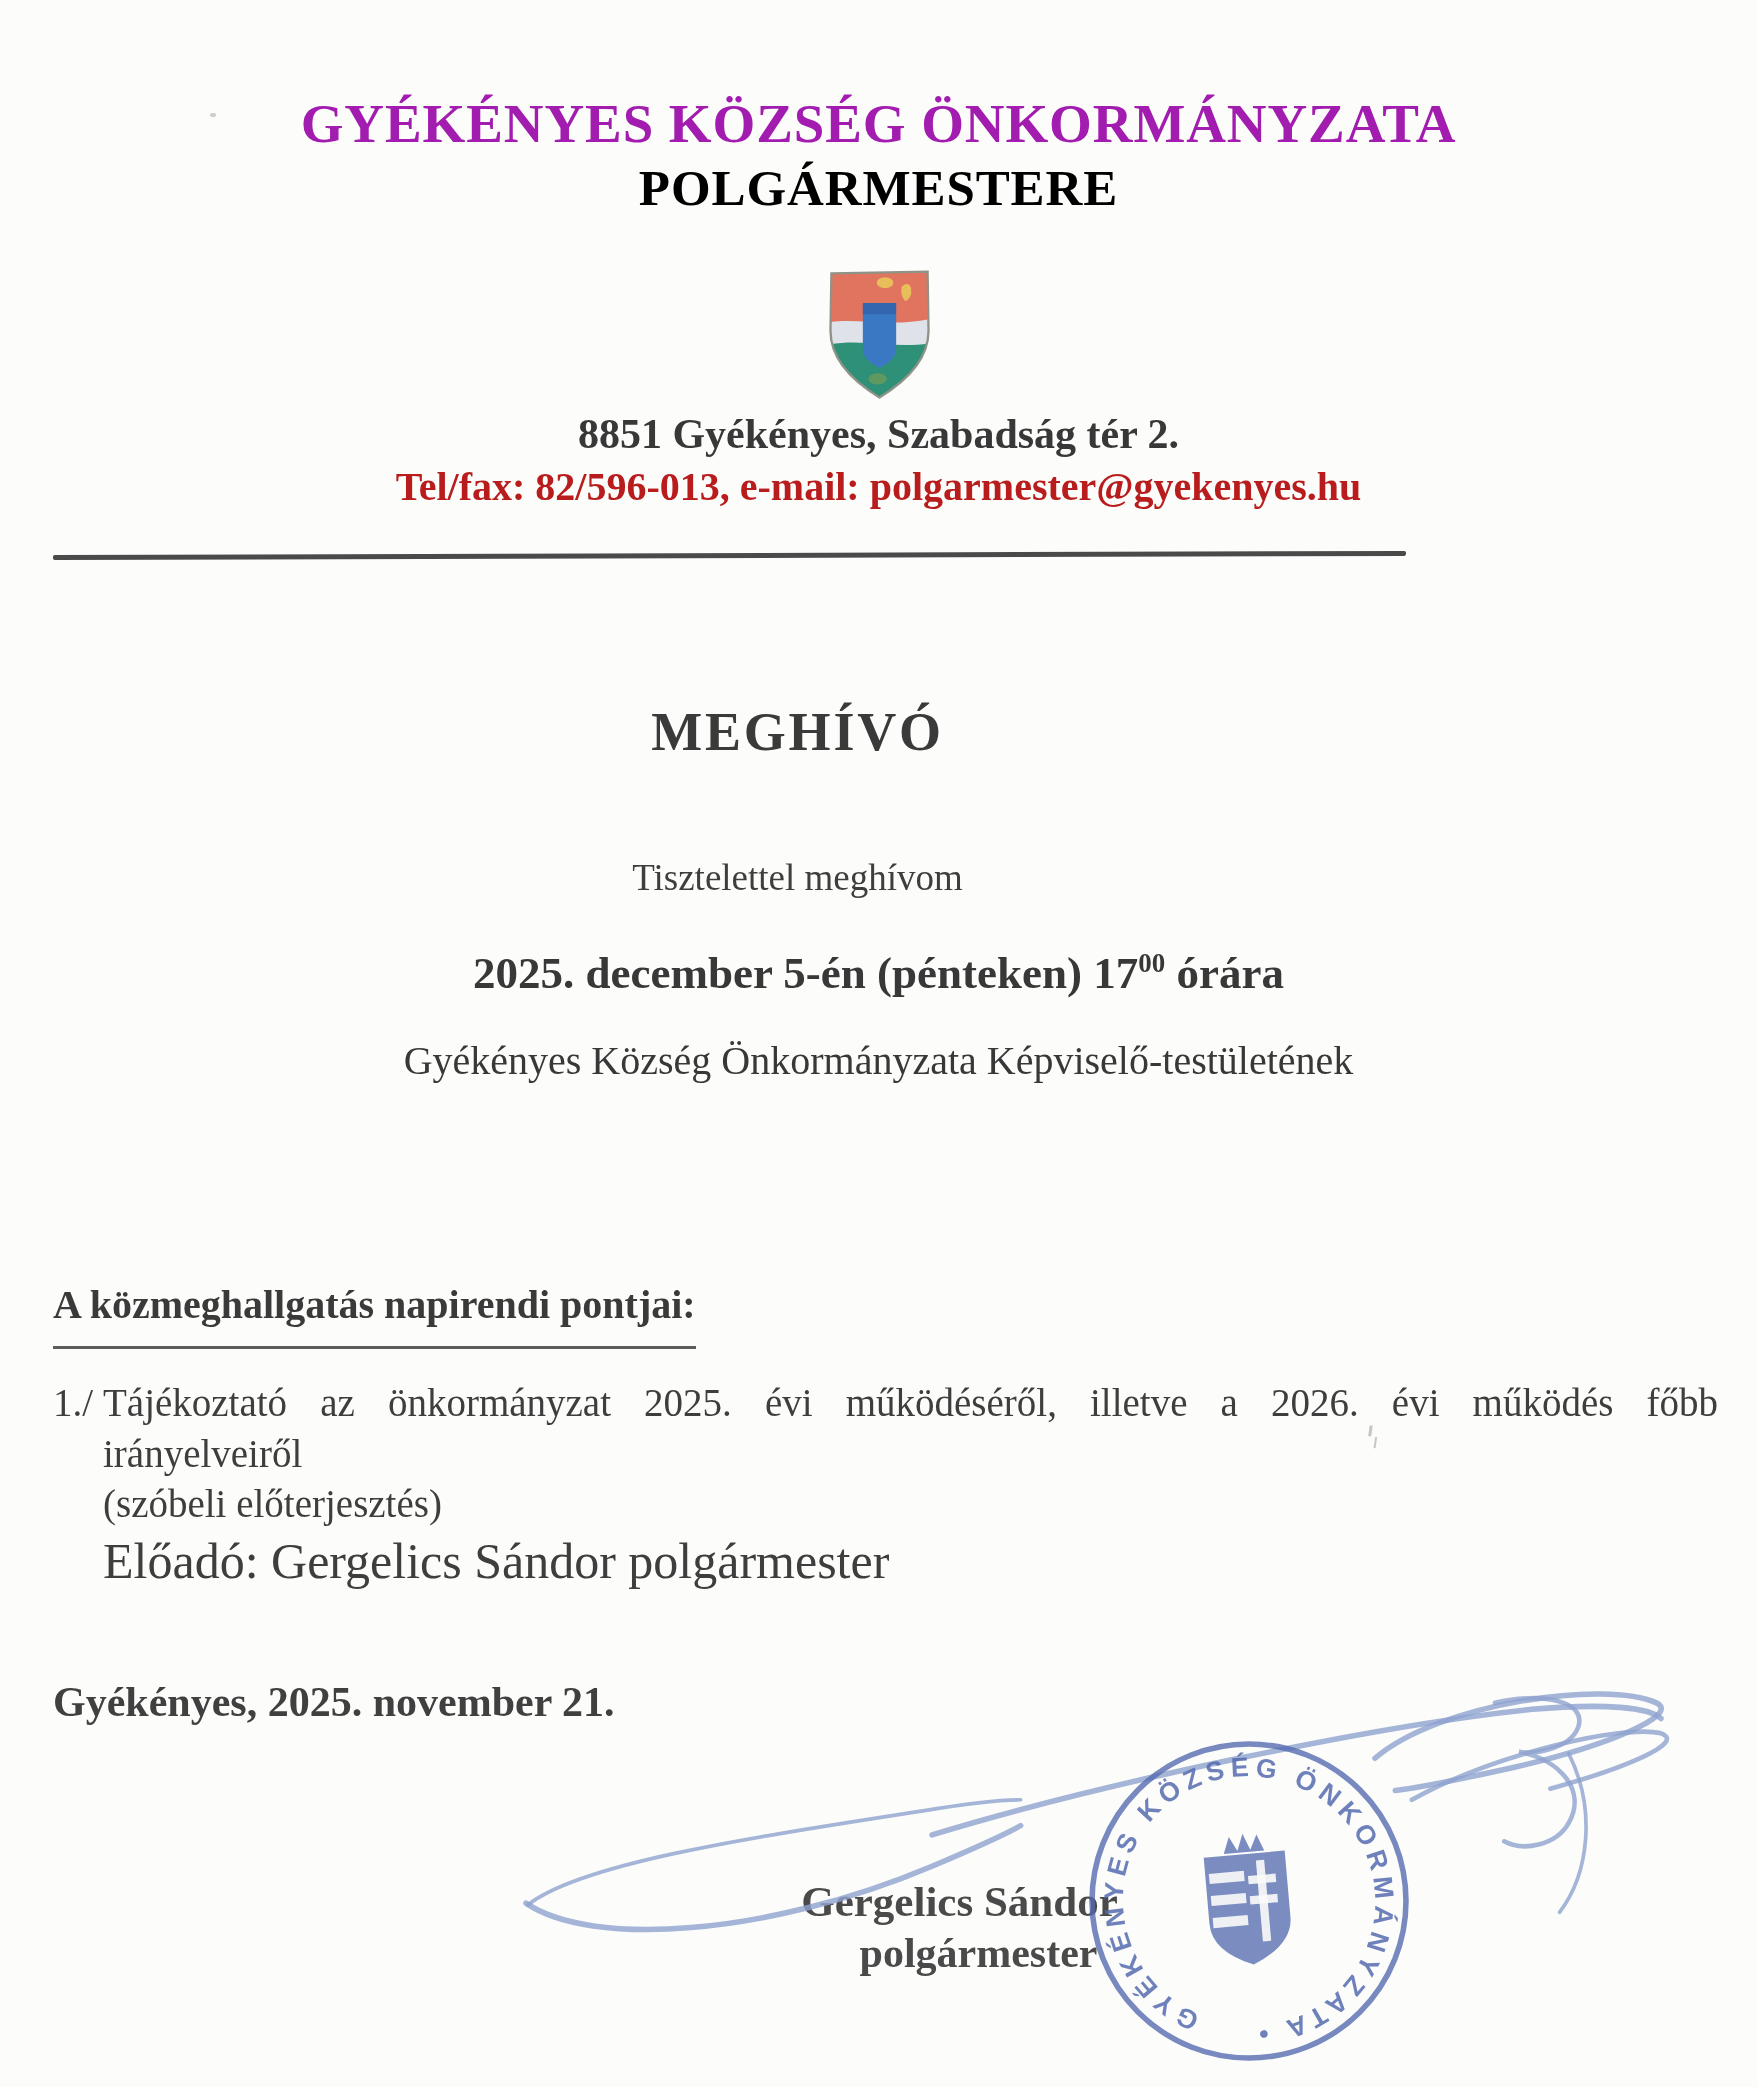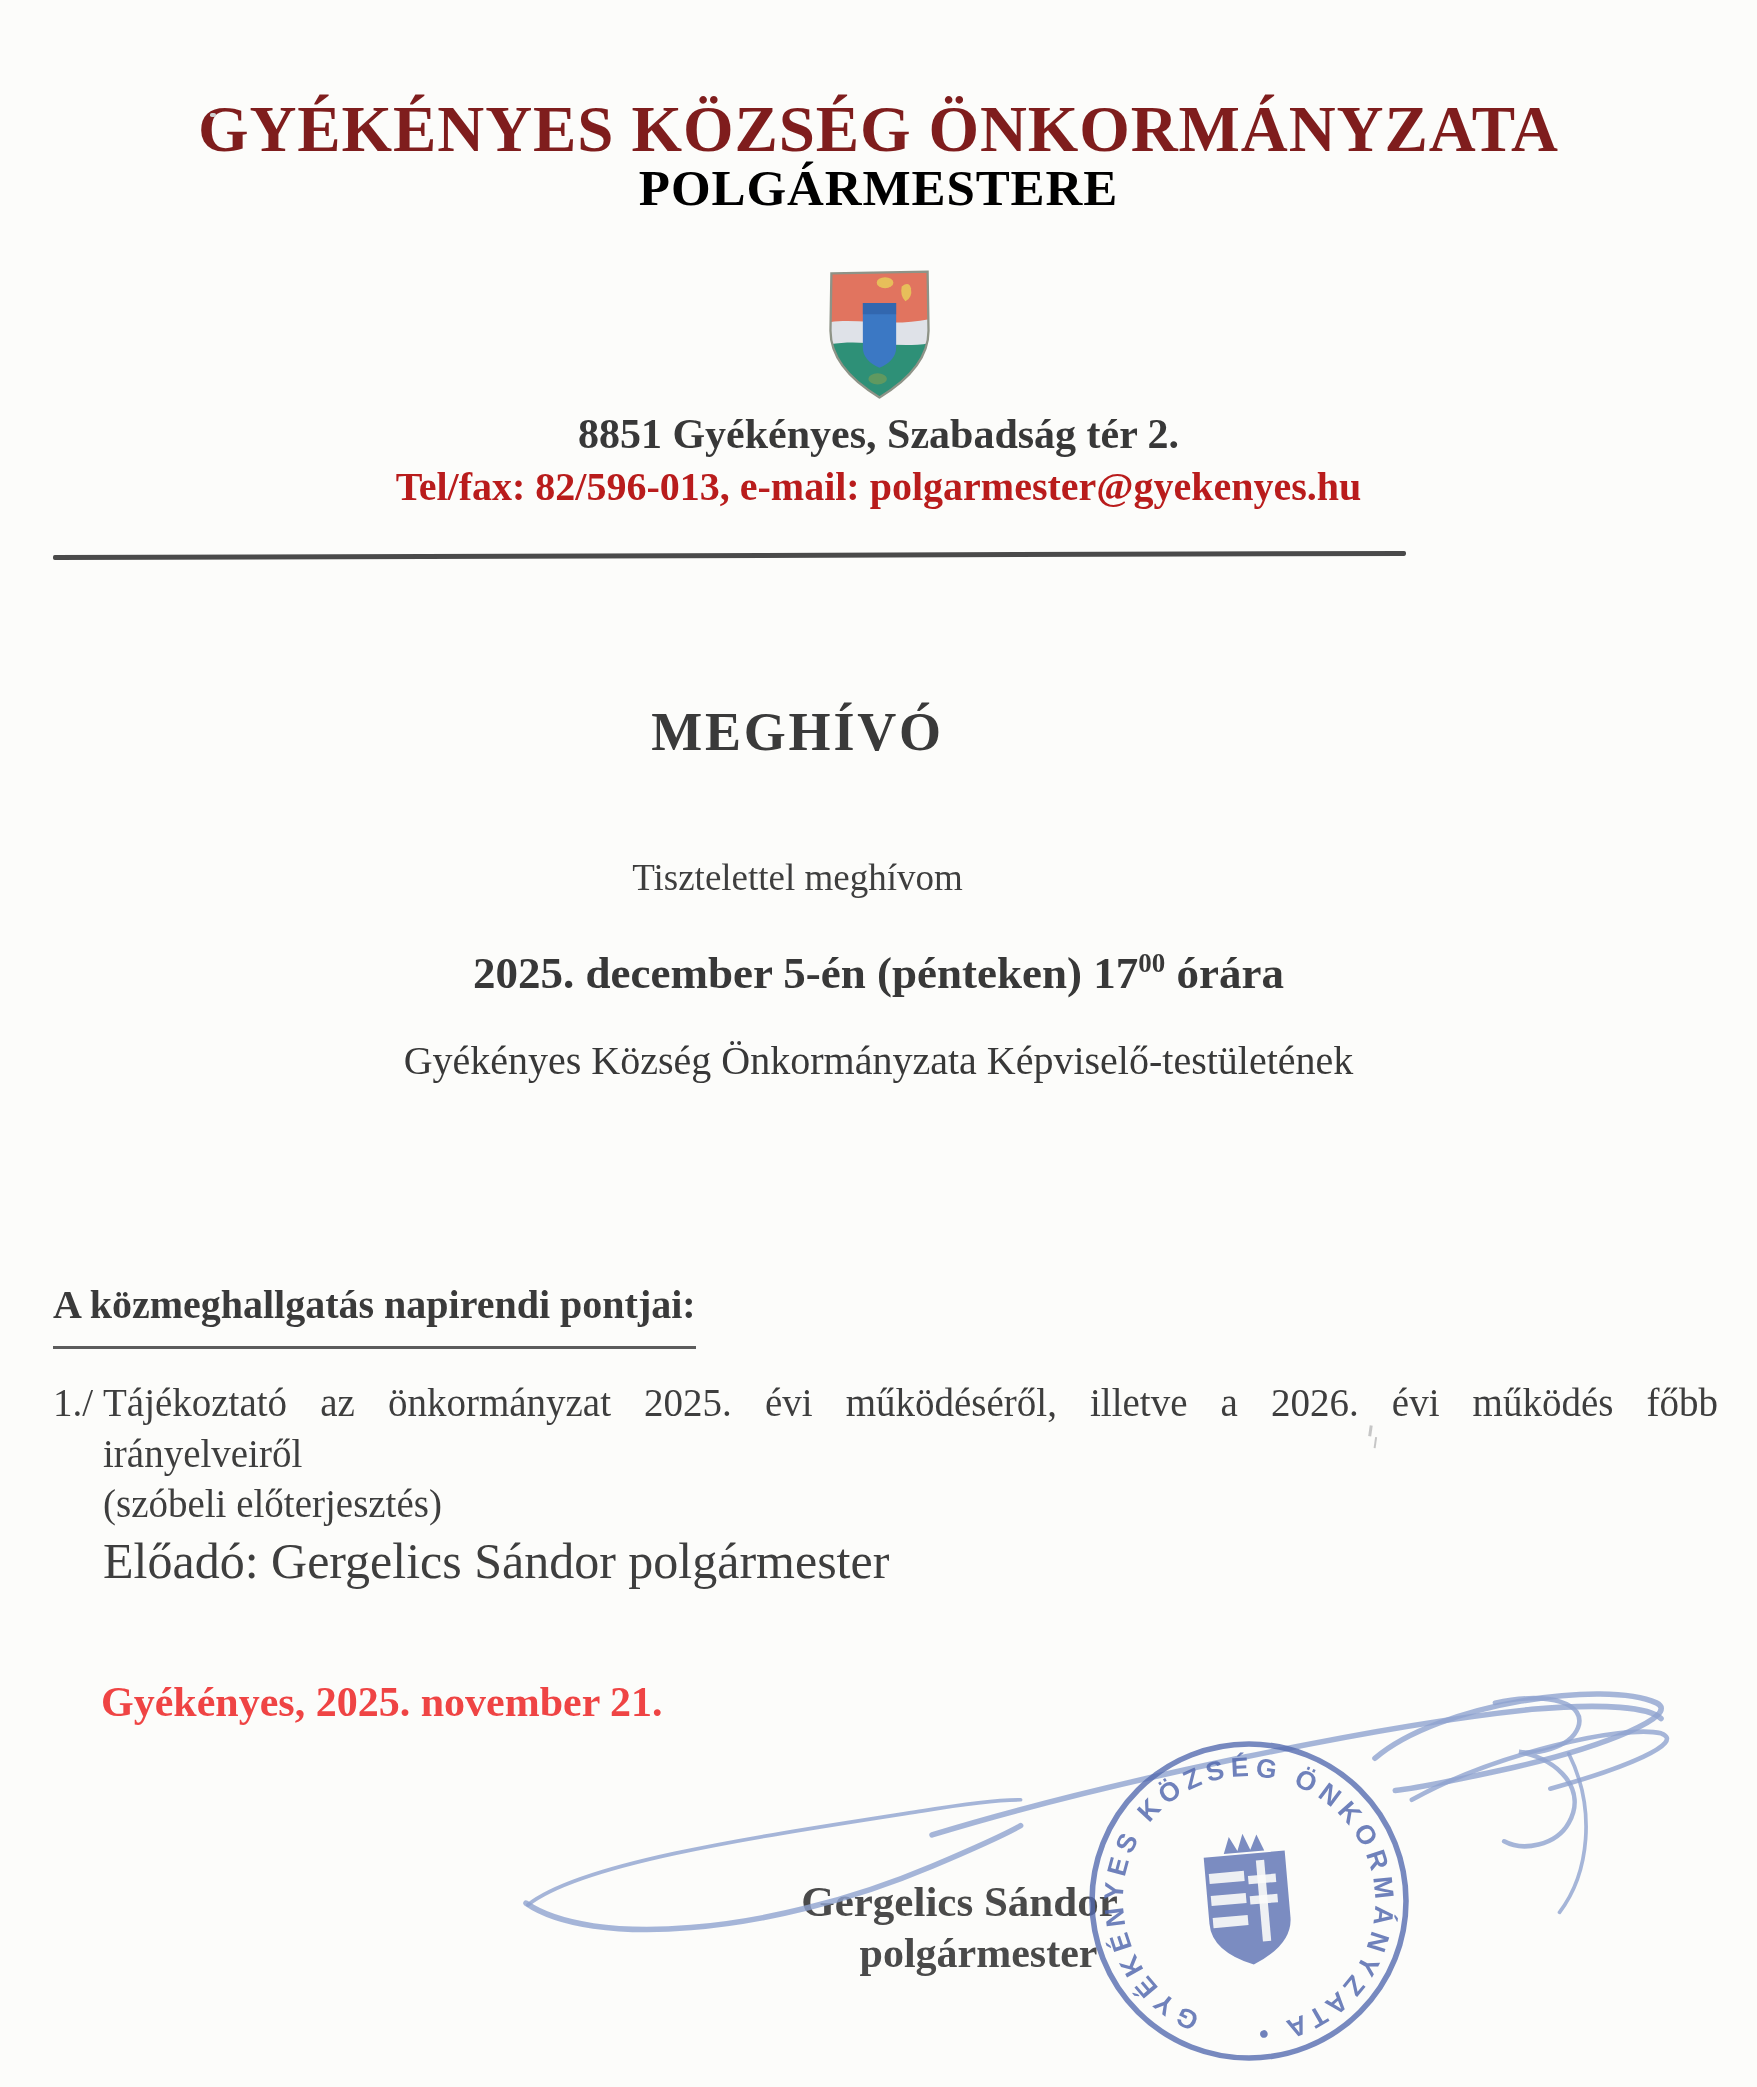--- a/index.html
+++ b/index.html
@@ -7,40 +7,40 @@
     position:relative;
     width:1757px;height:2088px;
     margin:0 auto;
     background:#fcfcfa;
     font-family:"Liberation Serif", serif;
     color:#3e3e3e;
     overflow:hidden;
   }
   .abs{position:absolute;}
   .centered{left:0;width:1757px;text-align:center;}
-  .org-line1{top:92px;font-size:65px;font-weight:bold;letter-spacing:0.9px;color:#7f1d1d;}
+  .org-line1{top:92px;font-size:55px;font-weight:bold;letter-spacing:0.9px;color:#a21caf;}
   .org-line2{top:159px;font-size:51px;font-weight:bold;letter-spacing:0.9px;color:#000000;}
   .crest{left:824px;top:266px;}
   .address{top:410px;font-size:42px;font-weight:bold;color:#383838;}
   .contact{top:463px;font-size:40px;font-weight:bold;color:#b91c1c;}
   .rule{left:53px;top:553px;width:1353px;height:4.6px;background:#4a4a4a;transform:rotate(-0.18deg);border-radius:1.8px;}
   .title{top:701px;font-size:54px;font-weight:bold;letter-spacing:2.8px;transform:translateX(-81px);color:#3a3a3a;}
   .salutation{top:856px;font-size:37px;transform:translateX(-81px);}
   .datetime{top:947px;font-size:45px;font-weight:bold;color:#383838;}
   .datetime sup{font-size:60%;vertical-align:super;line-height:0;}
   .event1{top:1037px;font-size:40px;font-weight:normal;color:#383838;}
   .event2{top:1089px;font-size:40px;font-weight:bold;color:#383838;}
   .agenda-heading{left:53px;top:1281px;font-size:40px;font-weight:bold;color:#3a3a3a;
     border-bottom:3.7px solid #5c5c5c;padding-bottom:18px;display:inline-block;}
   .item-number{left:53px;top:1380px;font-size:39px;}
   .item-line1{left:103px;top:1380px;width:1615px;font-size:39px;text-align:justify;text-align-last:justify;}
   .item-line2{left:103px;top:1431px;font-size:39px;}
   .item-note{left:103px;top:1481px;font-size:39px;}
   .item-presenter{left:103px;top:1532px;font-size:50px;}
-  .dateline{left:53px;top:1678px;font-size:42px;font-weight:bold;color:#ef4444;margin-left:48px;}
+  .dateline{left:53px;top:1678px;font-size:42px;font-weight:bold;color:#404040;}
   .sig-name{left:729px;top:1877px;width:461px;text-align:center;font-size:43px;font-weight:bold;color:#4a4a4a;z-index:1;}
   .sig-role{left:840px;top:1929px;width:277px;text-align:center;font-size:42px;font-weight:bold;color:#4a4a4a;z-index:1;}
   .sig-svg{left:0;top:0;z-index:2;pointer-events:none;}
   .stamp-svg{left:1080px;top:1732px;z-index:3;opacity:.92;}
   .stamp-text{font-family:"Liberation Sans", sans-serif;font-weight:bold;font-size:29px;letter-spacing:2px;fill:#5268ae;}
   .speck{background:#cfcfcf;border-radius:1.8px;}
   .artifact-bars{left:1368px;top:1426px;width:13px;height:24px;transform:rotate(8deg);}
   .artifact-bars div{position:absolute;width:2.8px;height:11px;background:#c6c6c6;}
 </style>
 </head>

